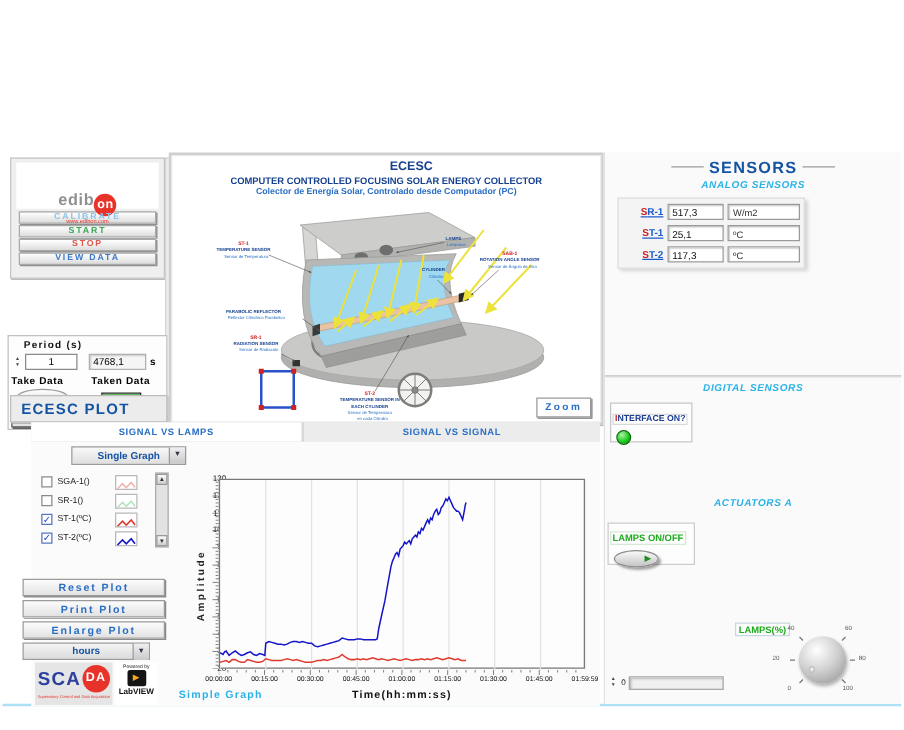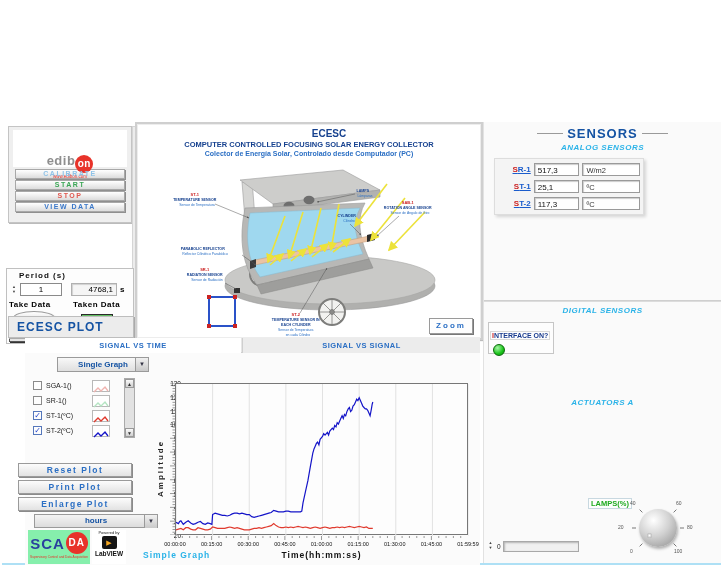--- a/index.html
+++ b/index.html
@@ -15,21 +15,21 @@
   .logo-box { margin:3px 4px 2px 4px; background:#fff; height:37px; text-align:center; padding-top:21px; }
   .brand { font-size:13px; font-weight:bold; color:#8f8f8f; letter-spacing:.5px; }
   .brand-on { display:inline-block; width:18px; height:18px; border-radius:50%; background:#e8332a; color:#fff; font-size:10px; line-height:18px; text-align:center; vertical-align:-2px; }
   .logo-url { font-size:4.5px; color:#e8332a; margin-top:1px; }
   .ctl-btn { display:block; width:110px; height:10px; margin:1px auto; background:linear-gradient(#ffffff,#dcdcdc); border:1px solid #a8a8a8; box-shadow:1px 1px 0 #8f8f8f; font-weight:bold; font-size:7px; letter-spacing:1.5px; text-align:center; line-height:8px; cursor:pointer; }
 
   .period-box { left:4px; top:114px; width:128px; height:76px; border:1px solid #c0c0c0; background:#fdfdfd;margin-top:32px; }
   .period-label { position:absolute; left:12px; top:2px; font-size:8px; font-weight:bold; letter-spacing:1px; color:#111; }
   .spin { position:absolute; left:3px; top:15px; width:8px; height:12px; font-size:4px; line-height:5px; color:#444; text-align:center; cursor:pointer; }
   .period-input { position:absolute; left:13px; top:14px; width:42px; height:13px; border:1px solid #8a8a8a; background:#fff; font-size:8px; text-align:center; line-height:12px; }
-  .elapsed-box { position:absolute; left:64px; top:14px; width:46px; height:13px; border:1px solid #b0b0b0; background:#f5f5f5; box-shadow:inset 1px 1px 1px rgba(0,0,0,.15); font-size:8px; text-align:right; padding-right:3px; line-height:12px; }
+  .elapsed-box { position:absolute; left:64px; top:14px; width:46px; height:13px; border:1px solid #b0b0b0; background:#f5f5f5; box-shadow:inset 1px 1px 1px rgba(0,0,0,.15); font-size:8px; text-align:right; padding-right:17px; line-height:12px; }
   .elapsed-unit { position:absolute; left:113px; top:16px; font-size:8px; font-weight:bold; }
   .take-label { position:absolute; left:2px; top:31px; font-size:8px; font-weight:bold; letter-spacing:.5px; }
   .taken-label { position:absolute; left:66px; top:31px; font-size:8px; font-weight:bold; letter-spacing:.5px; }
   .toggle-oval { position:absolute; left:6px; top:42px; width:42px; height:14px; border-radius:50%; background:linear-gradient(#ffffff,#d5d5d5); border:1px solid #9a9a9a; box-shadow:2px 2px 2px rgba(0,0,0,.3); cursor:pointer; }
   .led-bar { position:absolute; left:74px; top:45px; width:32px; height:8px; background:linear-gradient(#6fcf6f 0%,#1d5c1d 55%); border:1px solid #2a2a2a; }
   .stop-saving { position:absolute; left:2px; top:57px; width:122px; height:16px; background:#e4e4e4; border:1px solid #555; box-shadow:1px 1px 0 #333; font-size:8.5px; font-weight:bold; letter-spacing:2px; text-align:center; line-height:14px; color:#111; cursor:pointer; }
   .sensor-plot-bar { left:6px; top:194px; width:126px; height:22px; background:#ececec; border:1px solid #bdbdbd; box-shadow:1px 1px 0 #aaa; color:#1553a3; font-weight:bold; font-size:12px; letter-spacing:1px; line-height:20px; padding-left:8px; }
 
   
   .diagram-panel { left:133px; top:0; width:348px; height:218px; background:#fff; border:2px solid #cfcfcf; box-shadow:inset 0 0 0 1px #ededed, 1px 1px 1px #bbb; }
@@ -65,22 +65,22 @@
   .yticks { position:absolute; left:138px; top:45px; width:26px; height:152px; }
   .yticks span { position:absolute; right:8px; transform:translateY(-50%); font-size:6.5px; color:#111; }
   .ytickmarks { position:absolute; left:144px; top:45px; }
   .xticks { position:absolute; left:150px; top:203px; width:293px; height:8px; }
   .xticks span { position:absolute; transform:translateX(-50%); font-size:5.5px; color:#111; white-space:nowrap; }
   .xtickmarks { position:absolute; left:150px; top:198px; }
   .plot-footer-left { position:absolute; left:118px; top:212px; color:#2bb3e8; font-weight:bold; font-size:8.5px; letter-spacing:1px; }
   .plot-footer-x { position:absolute; left:150px; top:212px; width:293px; text-align:center; font-size:8.5px; font-weight:bold; letter-spacing:1px; color:#111; }
 
   .plot-btn { position:absolute; left:16px; width:114px; height:14px; background:linear-gradient(#fcfcfc,#e2e2e2); border:1px solid #9a9a9a; box-shadow:1px 1px 0 #8a8a8a; color:#2b6fc4; font-weight:bold; font-size:8.5px; letter-spacing:1.5px; text-align:center; line-height:12px; cursor:pointer; }
-  .hours-dd { position:absolute; left:32px; top:392px; width:124px; height:14px; background:linear-gradient(#f4f4f4,#dcdcdc); border:1px solid #9a9a9a; color:#1553a3; font-weight:bold; font-size:8px; text-align:center; line-height:12px; cursor:pointer; }
-  .scada-box { position:absolute; left:26px; top:408px; width:62px; height:34px; background:#86efac; padding-top:2px; text-align:center; }
+  .hours-dd { position:absolute; left:16px; top:392px; width:102px; height:14px; background:linear-gradient(#f4f4f4,#dcdcdc); border:1px solid #9a9a9a; color:#1553a3; font-weight:bold; font-size:8px; text-align:center; line-height:12px; cursor:pointer; }
+  .scada-box { position:absolute; left:26px; top:408px; width:62px; height:34px; background:#e5e5e5; padding-top:2px; text-align:center; }
   .scada-line { display:flex; align-items:center; justify-content:center; font-weight:bold; font-size:15px; color:#2a3f9e; letter-spacing:1px; }
   .da-circle { width:22px; height:22px; border-radius:50%; background:#e8332a; color:#fff; font-size:10px; font-weight:bold; line-height:22px; text-align:center; margin-left:1px; }
   .scada-tag { font-size:3.2px; color:#e8332a; margin-top:1px; }
   .lv-box { position:absolute; left:90px; top:408px; width:34px; height:34px; background:#fff; text-align:center; }
   .lv-pow { font-size:4px; color:#222; }
   .lv-logo { width:15px; height:13px; background:#141414; border-radius:2px; margin:1px auto; color:#f6a821; font-size:7px; line-height:13px; }
   .lv-name { font-size:6.5px; font-weight:bold; color:#111; }
 
   
   .right-panel { left:481px; top:0; width:238px; height:441px; background:#fafafa; border-left:1px solid #e2e2e2; }
@@ -261,21 +261,21 @@
       <div class="bs-dot" style="left:-3px; top:-3px;"></div>
       <div class="bs-dot" style="right:-3px; top:-3px;"></div>
       <div class="bs-dot" style="left:-3px; bottom:-3px;"></div>
       <div class="bs-dot" style="right:-3px; bottom:-3px;"></div>
     </div>
     <div class="zoom-btn">Zoom</div>
   </div>
 
   <div class="abs plot-panel">
     <div class="tabbar">
-      <div class="tab active">SIGNAL VS TIME</div>
+      <div class="tab active">SIGNAL VS LAMPS</div>
       <div class="tab inactive">SIGNAL VS SIGNAL</div>
     </div>
 
     <div class="mode-dd">
       <span>Single Graph</span>
       <span class="dd-arrow">▼</span>
     </div>
 
     <div class="legend">
       <div class="leg-row">
@@ -502,20 +502,26 @@
 
     <div class="rp-divider"></div>
     <div class="rp-h2" style="top:184px;">DIGITAL SENSORS</div>
     <div class="iface-box">
       <span class="iface-label first-red"><span class="red">I</span>NTERFACE ON?</span>
       <div class="iface-led"></div>
     </div>
 
     <div class="rp-h2" style="top:276px;">ACTUATORS A</div>
 
+    <div class="lamps-box">
+      <span class="lamps-label">LAMPS ON/OFF</span>
+      <div class="lamp-toggle">
+            <span class="arrow">▶</span>
+          </div>
+    </div>
 
     <div class="lamps-pct-label">LAMPS(%)</div>
     <div class="knob-wrap">
       <svg width="92" height="74" style="position:absolute; left:0; top:0;">
         <g stroke="#777" stroke-width="1">
           <line x1="30.4" y1="53.6" x2="27.6" y2="56.4"></line>
           <line x1="24" y1="38" x2="20" y2="38"></line>
           <line x1="30.4" y1="22.4" x2="27.6" y2="19.6"></line>
           <line x1="61.6" y1="22.4" x2="64.4" y2="19.6"></line>
           <line x1="68" y1="38" x2="72" y2="38"></line>

